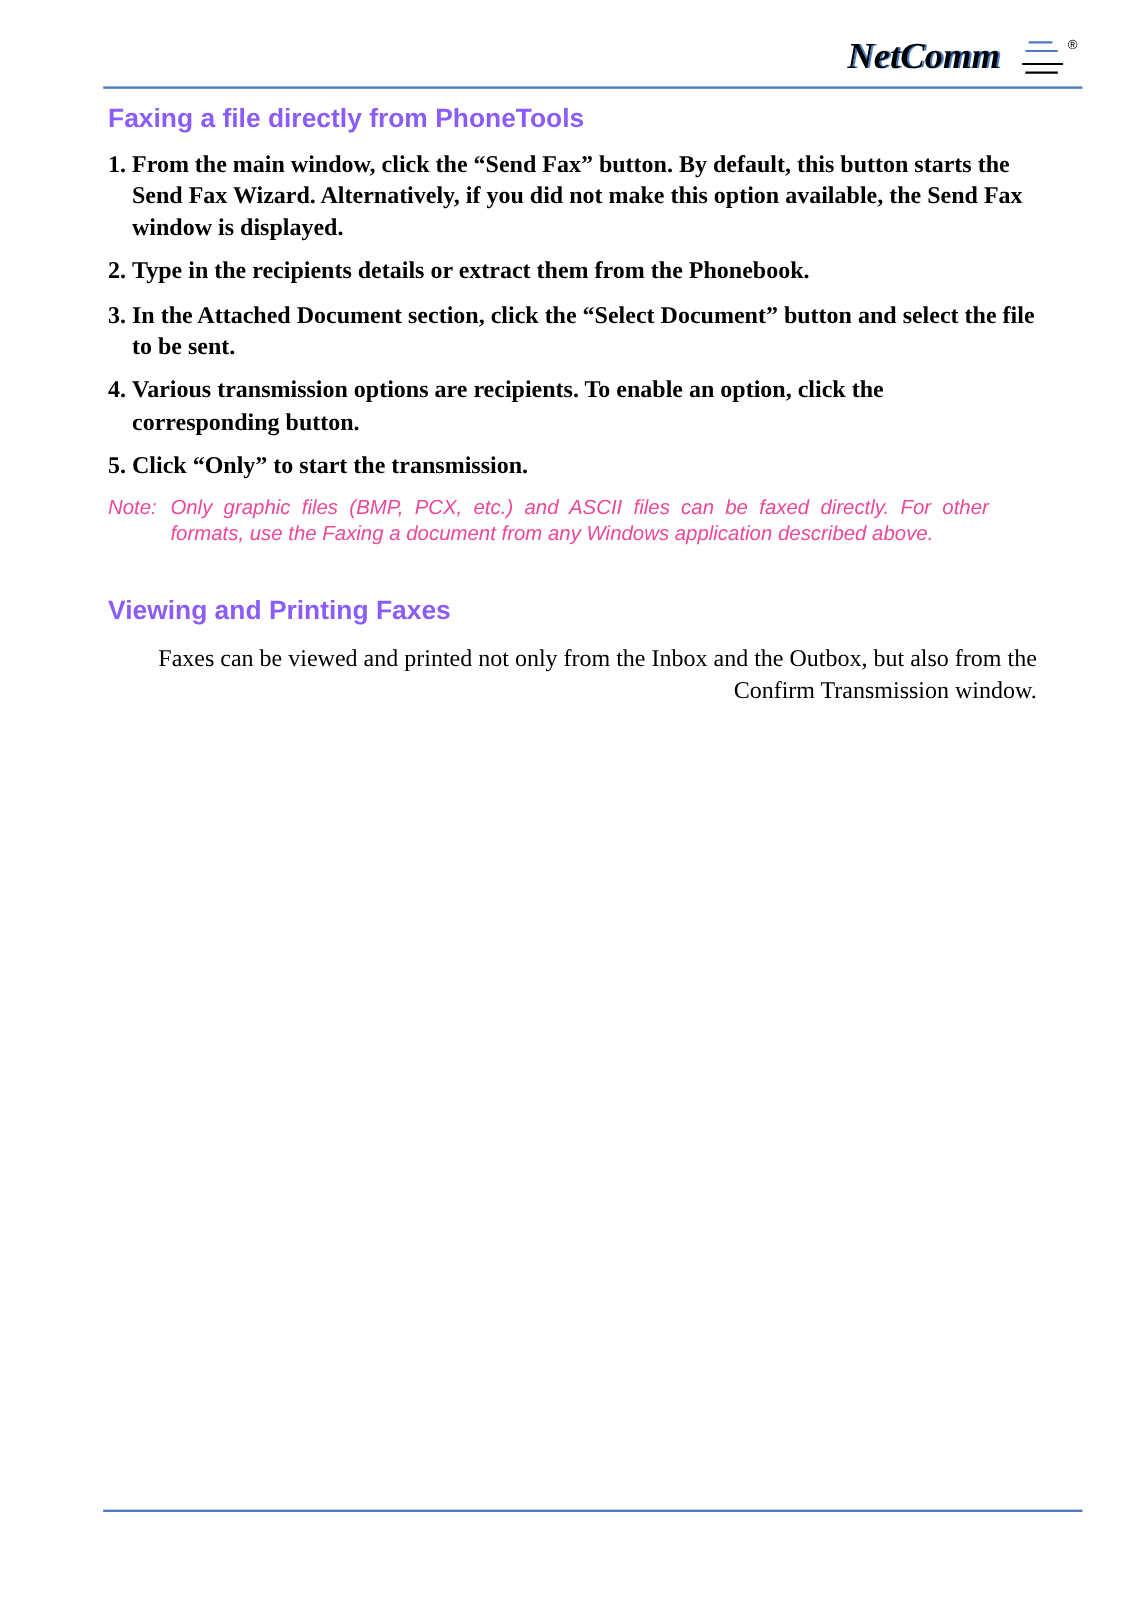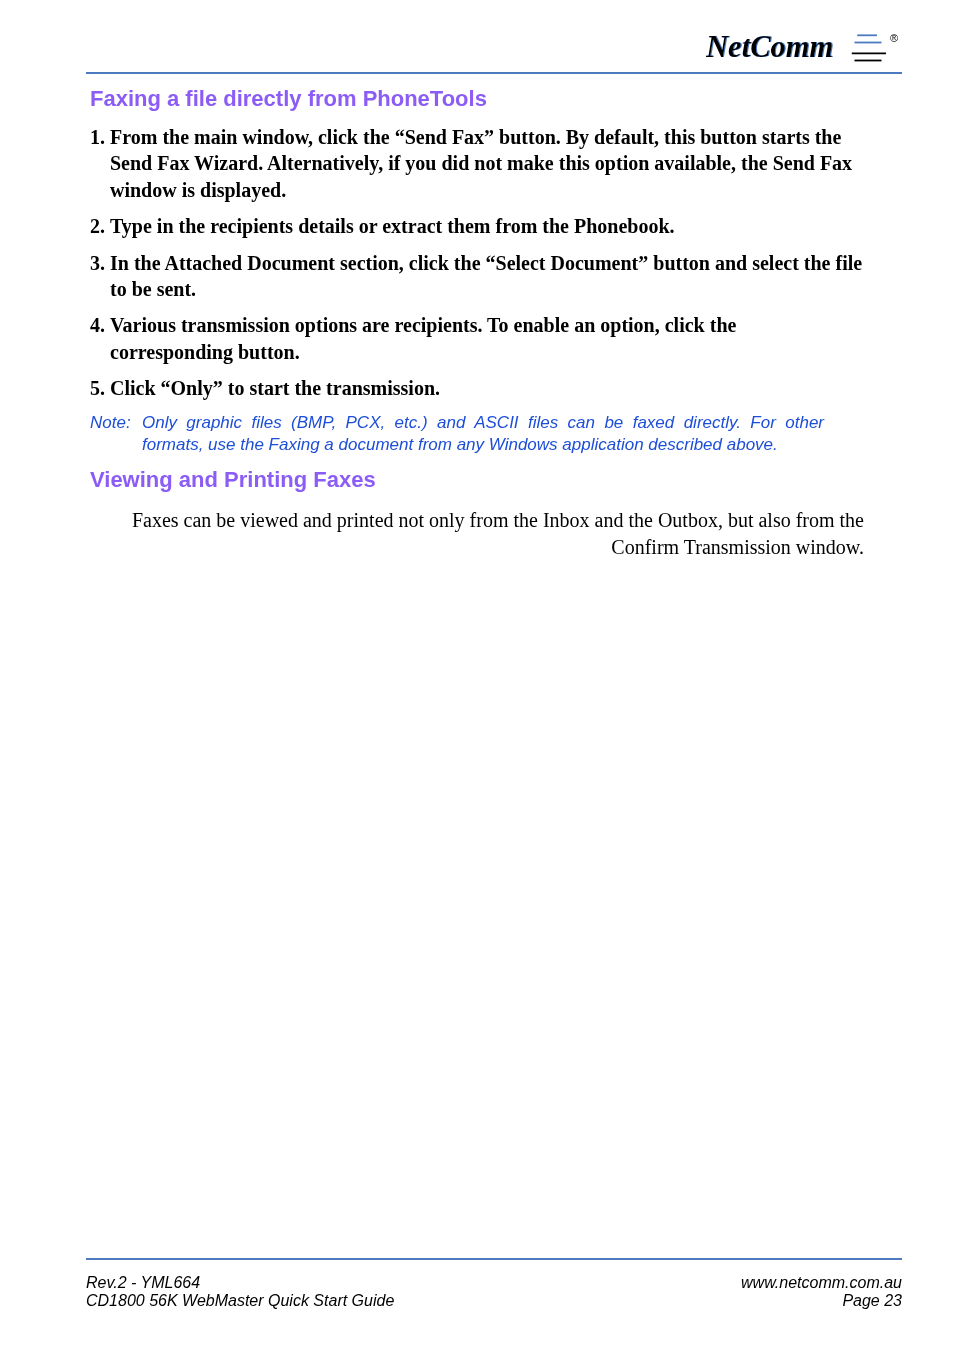--- a/index.html
+++ b/index.html
@@ -7,21 +7,21 @@
   .page { position: relative; width: 954px; height: 1352px; padding: 0 90px 0 90px; }
   .logo-area { position: absolute; top: 26px; right: 56px; display: flex; align-items: flex-start; }
   .logo-area .reg { font-size: 11px; font-family: Arial, sans-serif; color: #000; margin-left: 4px; margin-top: 6px; }
   .brand-svg { width: 180px; height: 42px; }
   .topline { position: absolute; top: 72px; left: 86px; right: 52px; height: 2px; background: #4d7bbf; }
   .content { padding-top: 86px; }
   h2.section { font-family: Arial, Helvetica, sans-serif; font-weight: bold; font-size: 22px; color: #8b5cf6; margin-bottom: 12px; }
   ol.steps { list-style: decimal; padding-left: 0; margin-left: 0; }
   ol.steps li { font-size: 20px; line-height: 1.32; margin-left: 20px; padding-left: 0; margin-bottom: 10px; font-weight: bold; }
   ol.steps li::marker { font-size: 20px; }
-  .note { font-family: Arial, Helvetica, sans-serif; font-style: italic; color: #1d4ed8; font-size: 17px; line-height: 1.35; margin-top: 6px; margin-bottom: 10px; display: flex; }
+  .note { font-family: Arial, Helvetica, sans-serif; font-style: italic; color: #ec4899; font-size: 17px; line-height: 1.35; margin-top: 6px; margin-bottom: 39px; display: flex; }
   .note .label { flex: 0 0 52px; }
   .note .body { flex: 1; text-align: justify; padding-right: 40px;}
   p.body { font-size: 20px; line-height: 1.32; margin-top: 14px; text-align: right; }
   .footer { position: absolute; left: 86px; right: 52px; bottom: 42px; font-family: Arial, Helvetica, sans-serif; font-style: italic; font-size: 16px; display: flex; justify-content: space-between; }
   .footerline { position: absolute; left: 86px; right: 52px; bottom: 92px; height: 2px; background: #4d7bbf; }
   .footer .col { display: flex; flex-direction: column; }
   .footer .right { text-align: right; }
 </style>
 </head>
 <body>
@@ -73,24 +73,14 @@
       <div class="body">Only graphic files (BMP, PCX, etc.) and ASCII files can be faxed directly. For other formats, use the Faxing a document from any Windows application described above.</div>
     </div>
 
     <h2 class="section">Viewing and Printing Faxes</h2>
 
     <p class="body">Faxes can be viewed and printed not only from the Inbox and the Outbox, but also from the Confirm Transmission window.</p>
 
   </div>
 
   <div class="footerline"></div>
-  <div class="footer">
-    <div class="col">
-      <span>Rev.2 - YML664</span>
-      <span>CD1800 56K WebMaster Quick Start Guide</span>
-    </div>
-    <div class="col right">
-      <span>www.netcomm.com.au</span>
-      <span>Page 23</span>
-    </div>
-  </div>
 
 </div>
 
 </body></html>

